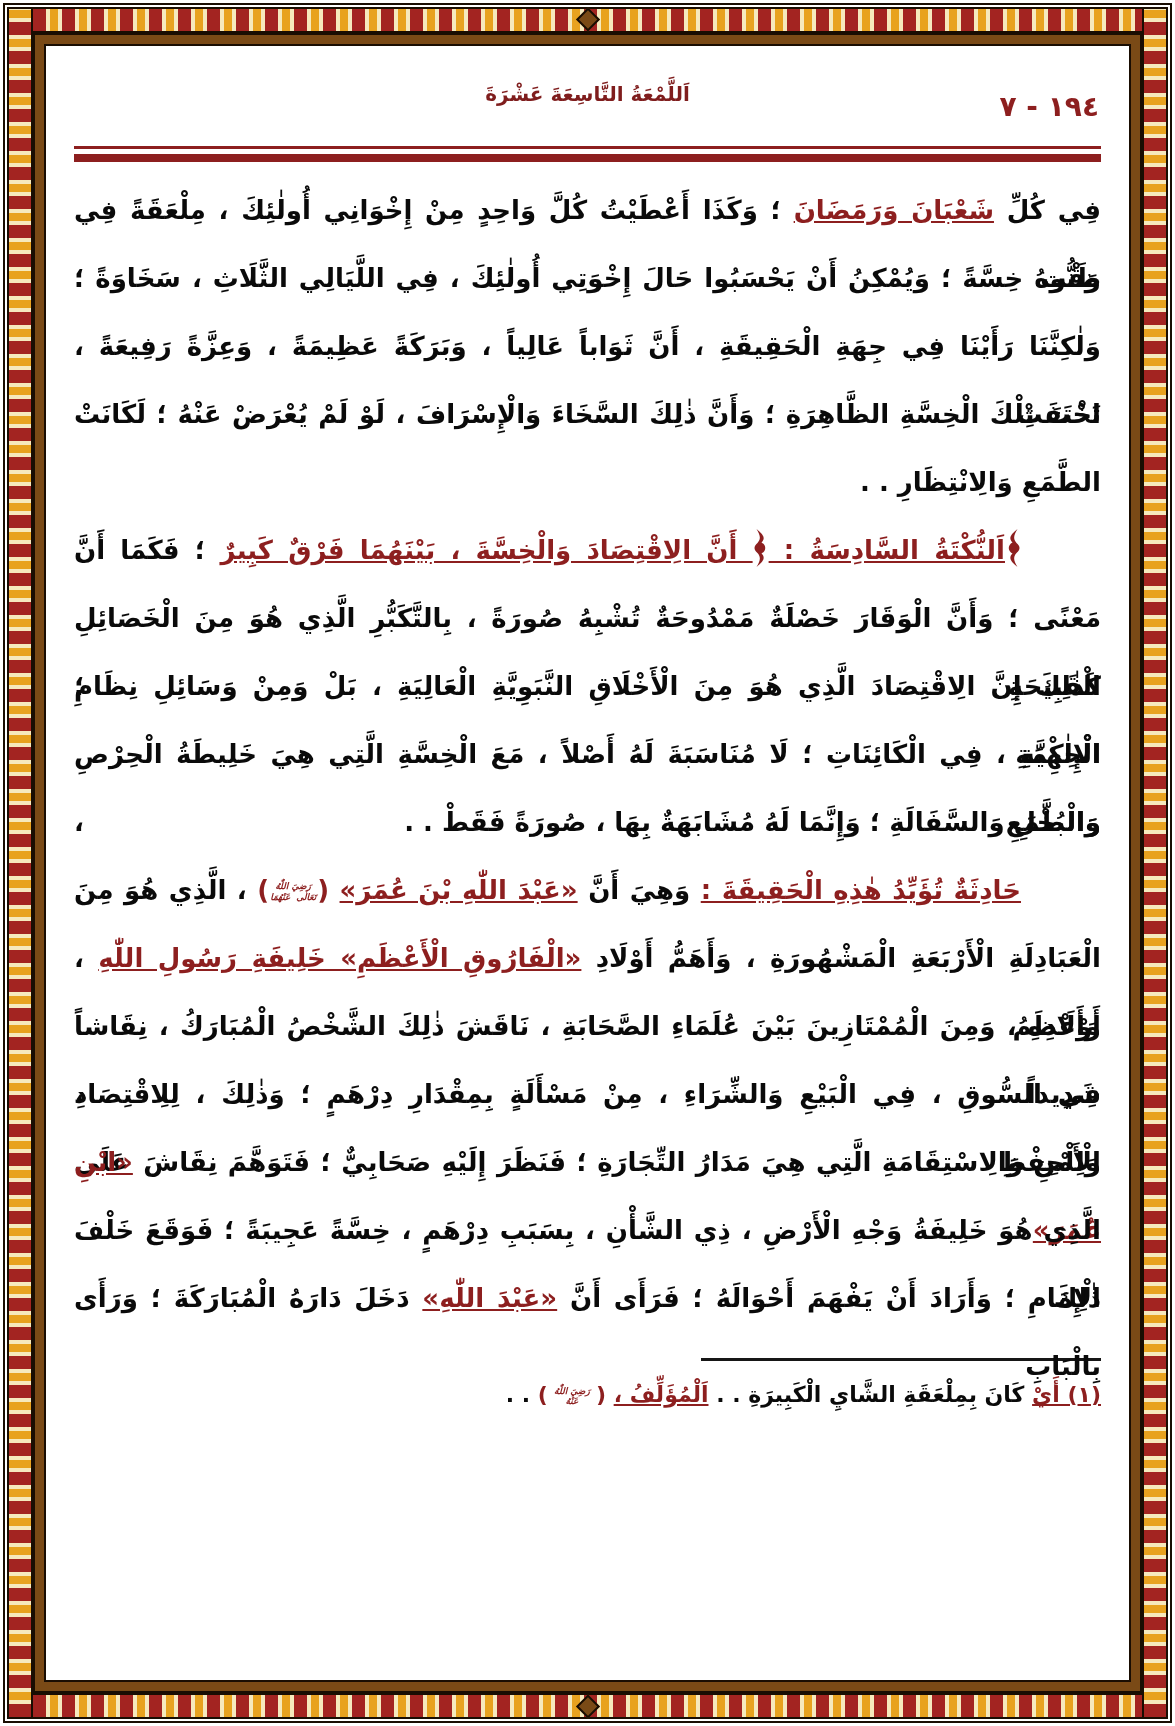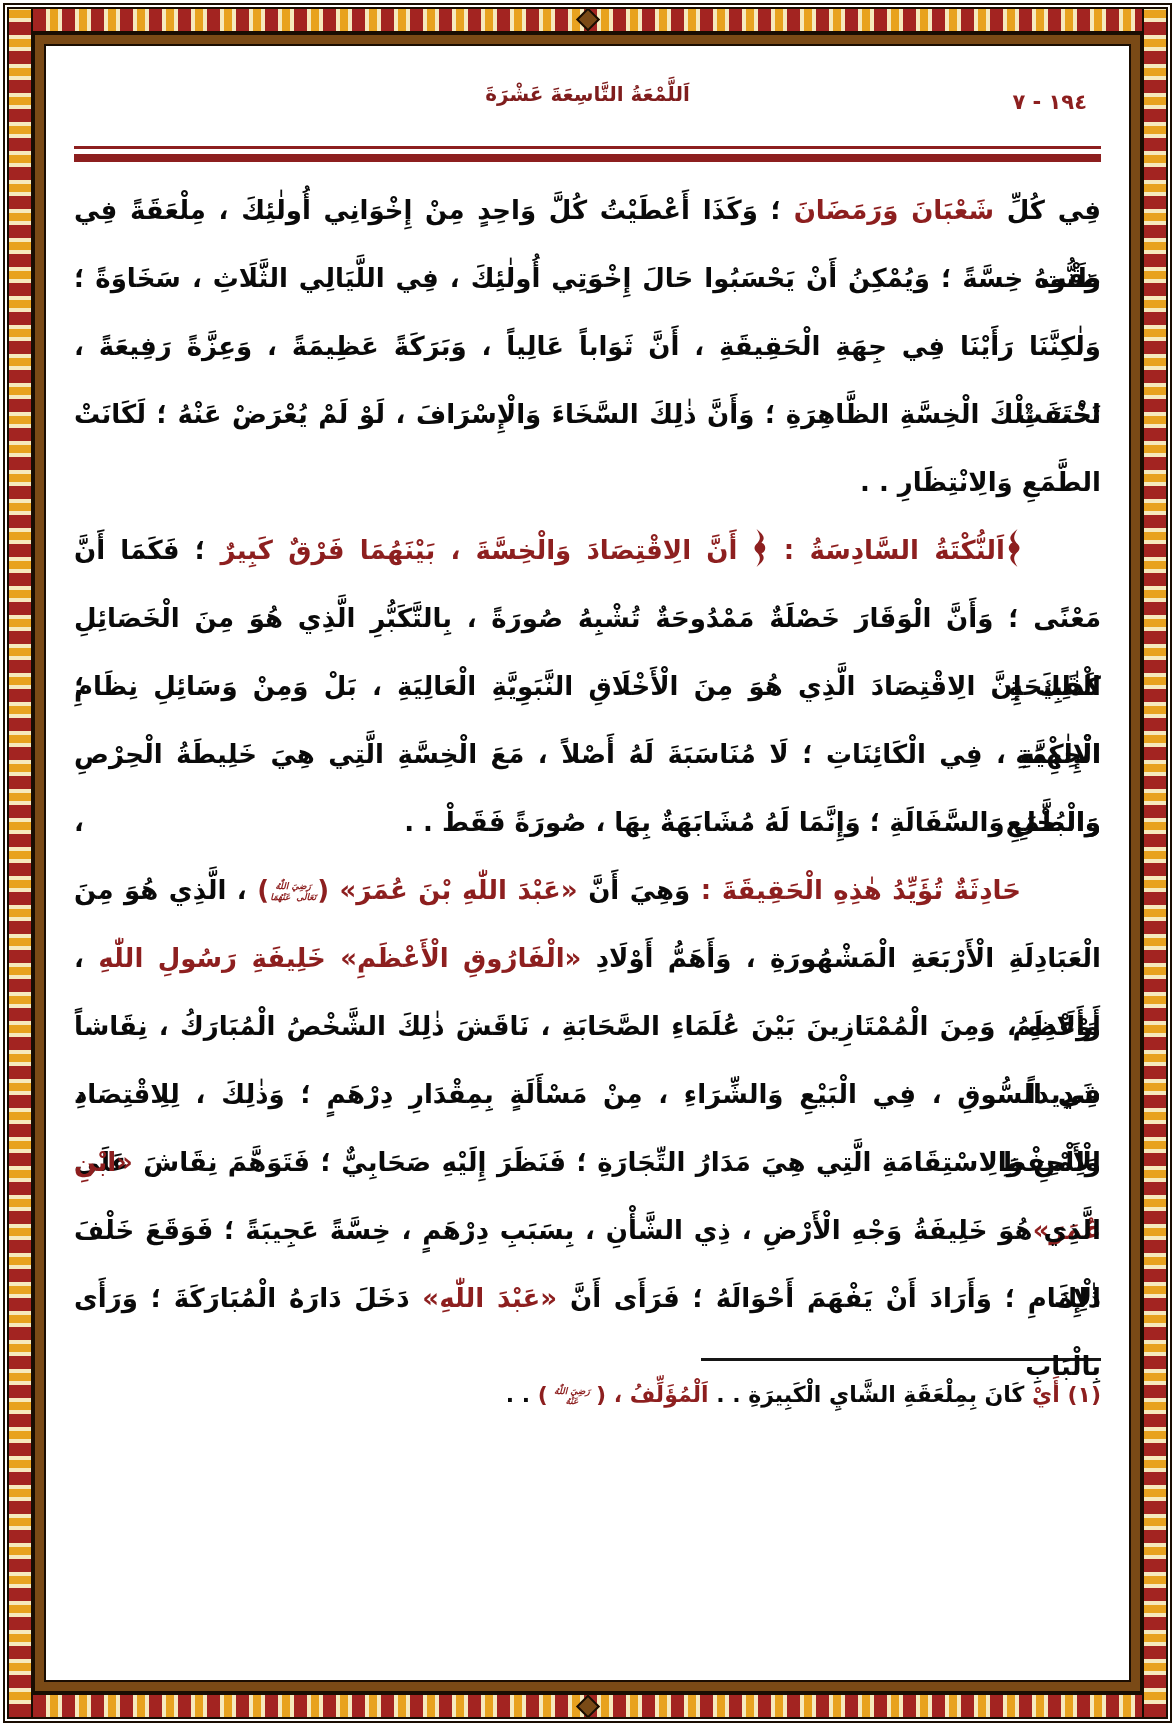--- a/index.html
+++ b/index.html
@@ -26,33 +26,33 @@
            border:2px solid #190d02;transform:translateX(-50%) rotate(45deg);}
   .diamond.t{top:11px;} .diamond.b{bottom:11px;}
   
   .content{position:absolute;right:74px;left:74px;top:58px;color:#0a0a0a;}
   .header{position:relative;height:88px;}
   .title{
     text-align:center;padding-top:24px;
     font-size:20px;font-weight:bold;color:#7f1d1d;
   }
   .pagenum{
-    position:absolute;left:auto;right:14px;top:32px;
-    font-size:21px;font-weight:bold;color:#8d1f1f;
+    position:absolute;left:auto;right:2px;top:32px;
+    font-size:28px;font-weight:bold;color:#8d1f1f;
   }
   .rule{height:16px;border-top:3px solid #8d1f1f;border-bottom:8px solid #8d1f1f;box-sizing:border-box;}
   .body{margin-top:14px;}
   .line{
     height:68px;line-height:68px;
     font-size:26px;font-weight:bold;
     text-align:justify;text-align-last:justify;
     overflow:visible;
   }
   .line.last{text-align-last:right;}
-  .red{color:#8d1f1f;}
+  .red{color:#8d1f1f;text-decoration:underline;}
   .ref{font-size:18px;vertical-align:7px;}
   .sealwrap{color:#8d1f1f;font-weight:bold;}
   .seal{
     display:inline-block;width:46px;margin:0 1px;
     font-size:9px;line-height:1.15;text-align:center;
     vertical-align:middle;white-space:normal;
     color:#8d1f1f;font-weight:bold;font-style:italic;
   }
   .orn{fill:#8d1f1f;vertical-align:-9px;}
   .orn.flip{transform:scaleX(-1);}

